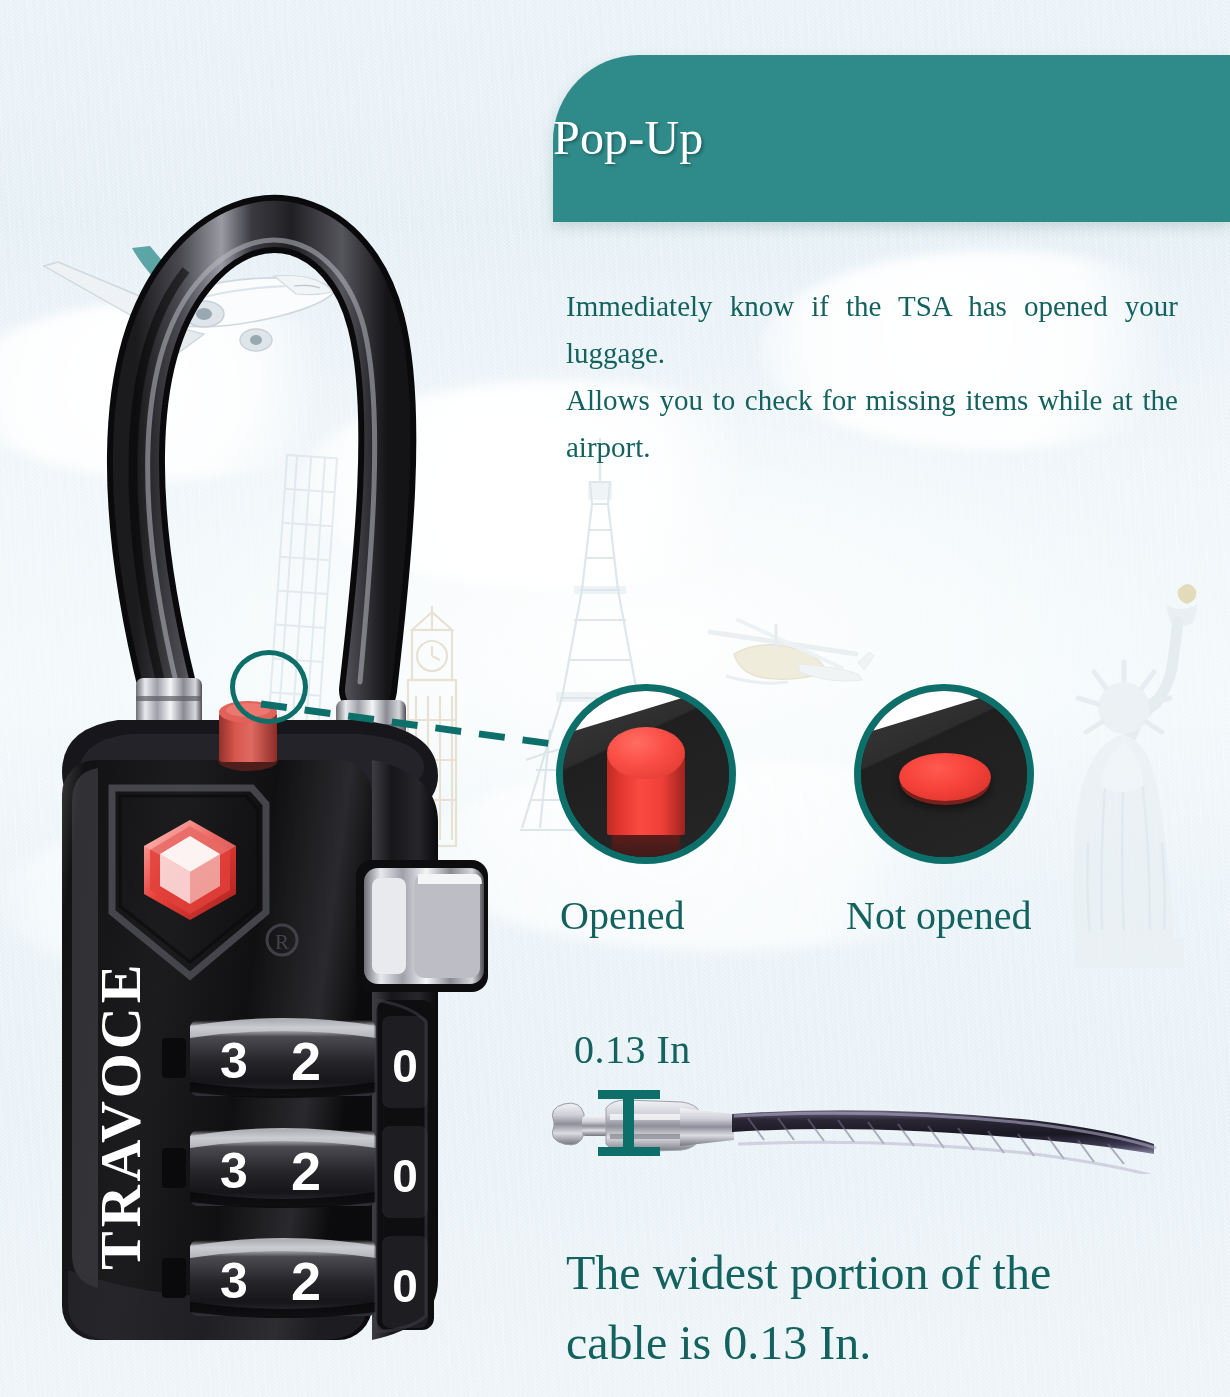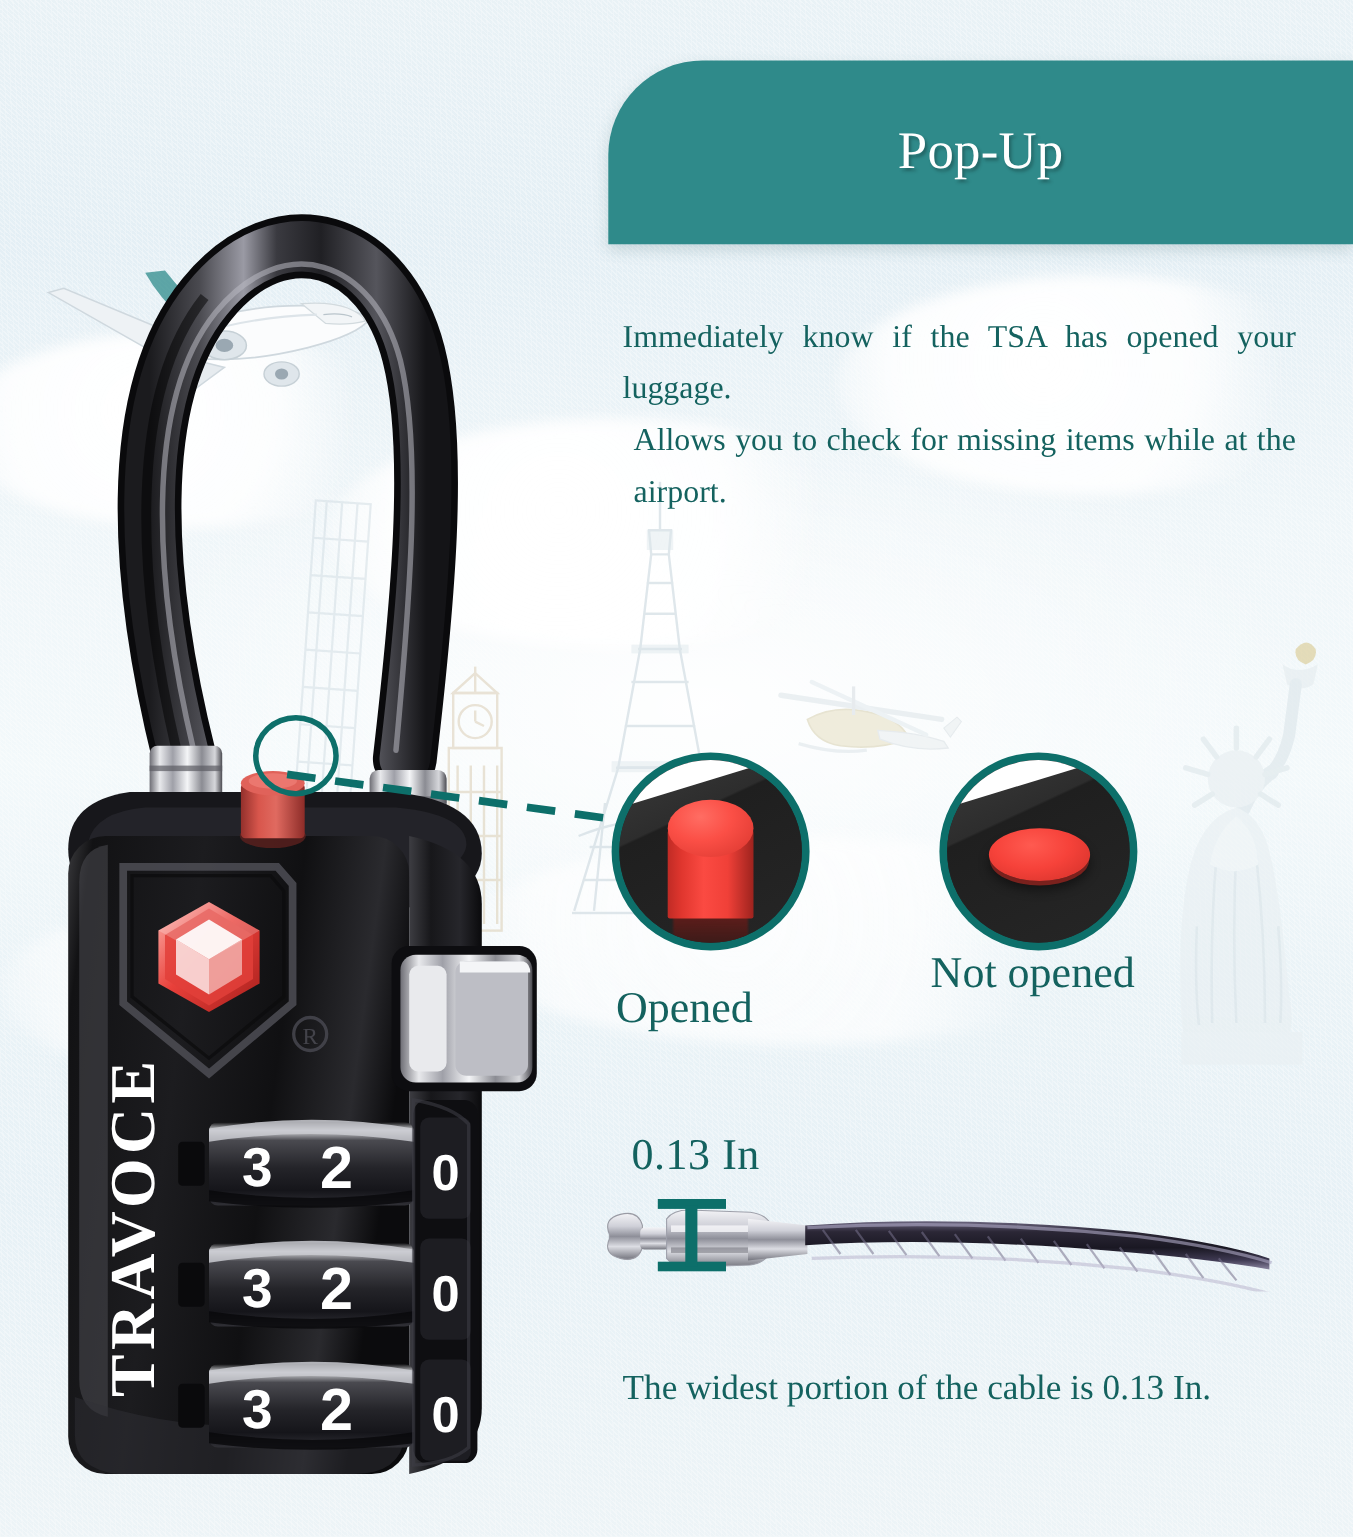--- a/index.html
+++ b/index.html
@@ -31,38 +31,38 @@
     pointer-events:none;
   }
   .cloud{ position:absolute; border-radius:50%; background:radial-gradient(circle at 40% 40%, #ffffff 0%, rgba(255,255,255,.85) 45%, rgba(255,255,255,0) 72%); filter:blur(6px); }
 
   
   #banner{
     position:absolute; left:553px; top:55px; width:677px; height:167px;
     background:#2f8a8a;
     border-top-left-radius:86px;
     box-shadow:0 5px 14px rgba(40,90,95,.18);
-    display:flex; flex-direction:row; align-items:center; justify-content:center;
+    display:flex; flex-direction:column; align-items:flex-start; justify-content:center;
     z-index:30;
   }
   #banner .ln{
     color:#ffffff; font-size:48px; line-height:1.14; font-weight:400;
     letter-spacing:.2px; text-shadow:2px 2px 3px rgba(0,0,0,.28);
     white-space:nowrap;
   }
 
   
   #bodycopy{
     position:absolute; left:566px; top:283px; width:612px;
     color:#14625f; font-size:29px; line-height:1.62;
     text-align:justify; text-align-last:left;
     z-index:25;
   }
   #bodycopy p{ margin:0; }
-  #bodycopy p.j{ text-align:justify;margin-left:10px; }
+  #bodycopy p.j{ text-align:justify; }
 
   
   .callout{ position:absolute; z-index:26; }
   .ring{
     position:absolute; border-radius:50%;
     border:7px solid #0d6f6a;
     overflow:hidden;
     background:#242424;
   }
   .ring .surf{
@@ -114,21 +114,21 @@
   #dim-label{
     position:absolute; left:574px; top:1026px; color:#14625f;
     font-size:40px; font-weight:400; letter-spacing:.5px; z-index:26;
   }
   #ibeam{ position:absolute; left:596px; top:1090px; z-index:27; }
 
   #cableart{ position:absolute; left:548px; top:1078px; width:610px; height:96px; z-index:22; }
 
   #cable-caption{
     position:absolute; left:566px; top:1238px; width:560px;
-    color:#14625f; font-size:32px; line-height:1.45; z-index:26;
+    color:#14625f; font-size:48px; line-height:1.45; z-index:26;
   }
 
   
   #lockart{ position:absolute; left:20px; top:60px; width:520px; height:1300px; z-index:20; }
 
   
   .wm{ position:absolute; z-index:5; }
 </style>
 </head>
 <body>
@@ -438,21 +438,21 @@
       </div>
     </div>
     <div class="cal-label" style="left:4px; top:208px;">Opened</div>
   </div>
 
   <div class="callout" style="left:854px; top:684px;">
     <div class="ring" style="left:0; top:0; width:180px; height:180px;">
       <div class="surf"></div>
       <div class="flushbtn" style="left:38px; top:62px; width:92px; height:48px;"></div>
     </div>
-    <div class="cal-label" style="left:-8px; top:176px;">Not opened</div>
+    <div class="cal-label" style="left:-8px; top:208px;">Not opened</div>
   </div>
 
   <div id="dim-label">0.13 In</div>
 
   <svg id="ibeam" width="70" height="66" viewBox="0 0 70 66">
     <rect x="2" y="0" width="62" height="9" fill="#0d6f6a"></rect>
     <rect x="2" y="57" width="62" height="9" fill="#0d6f6a"></rect>
     <rect x="27" y="6" width="11" height="55" fill="#0d6f6a"></rect>
   </svg>
 

